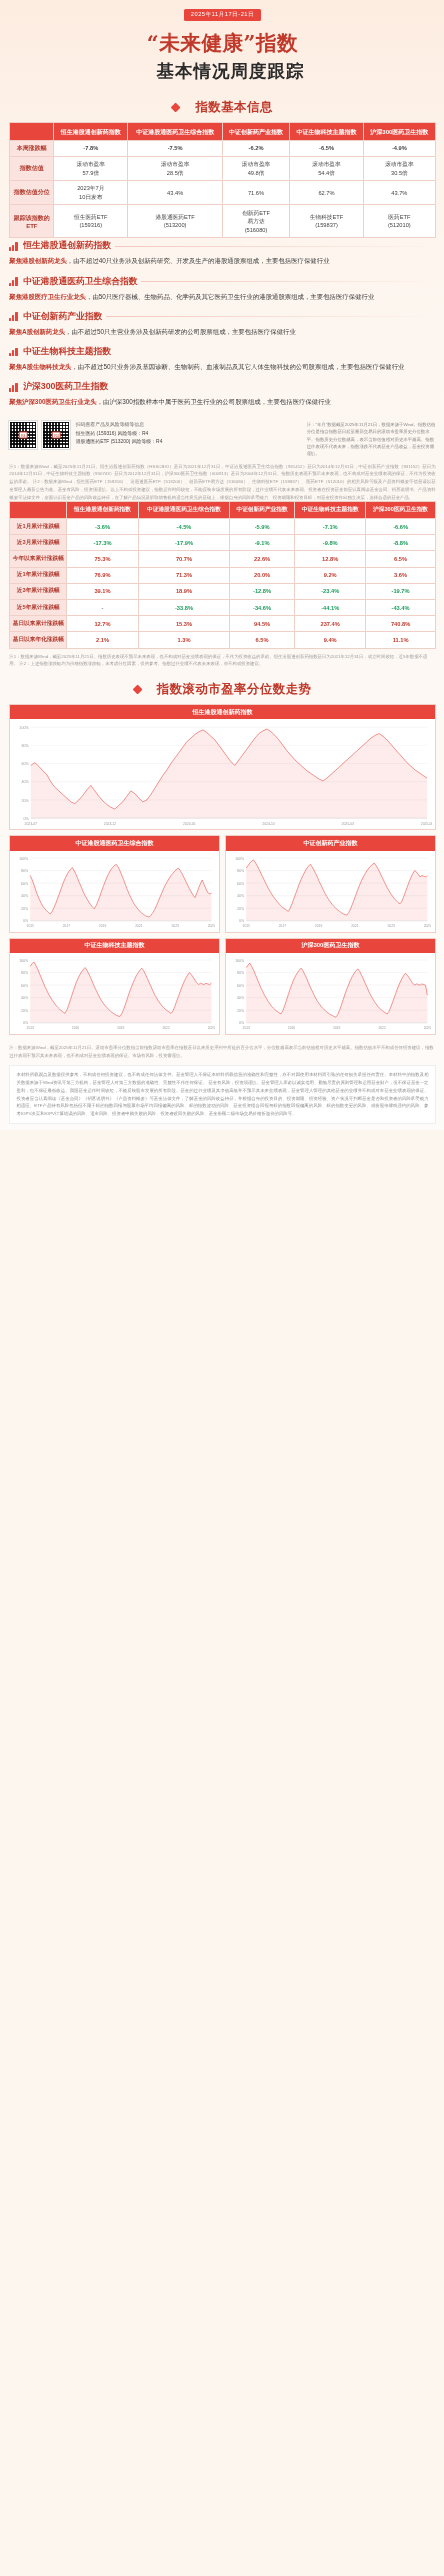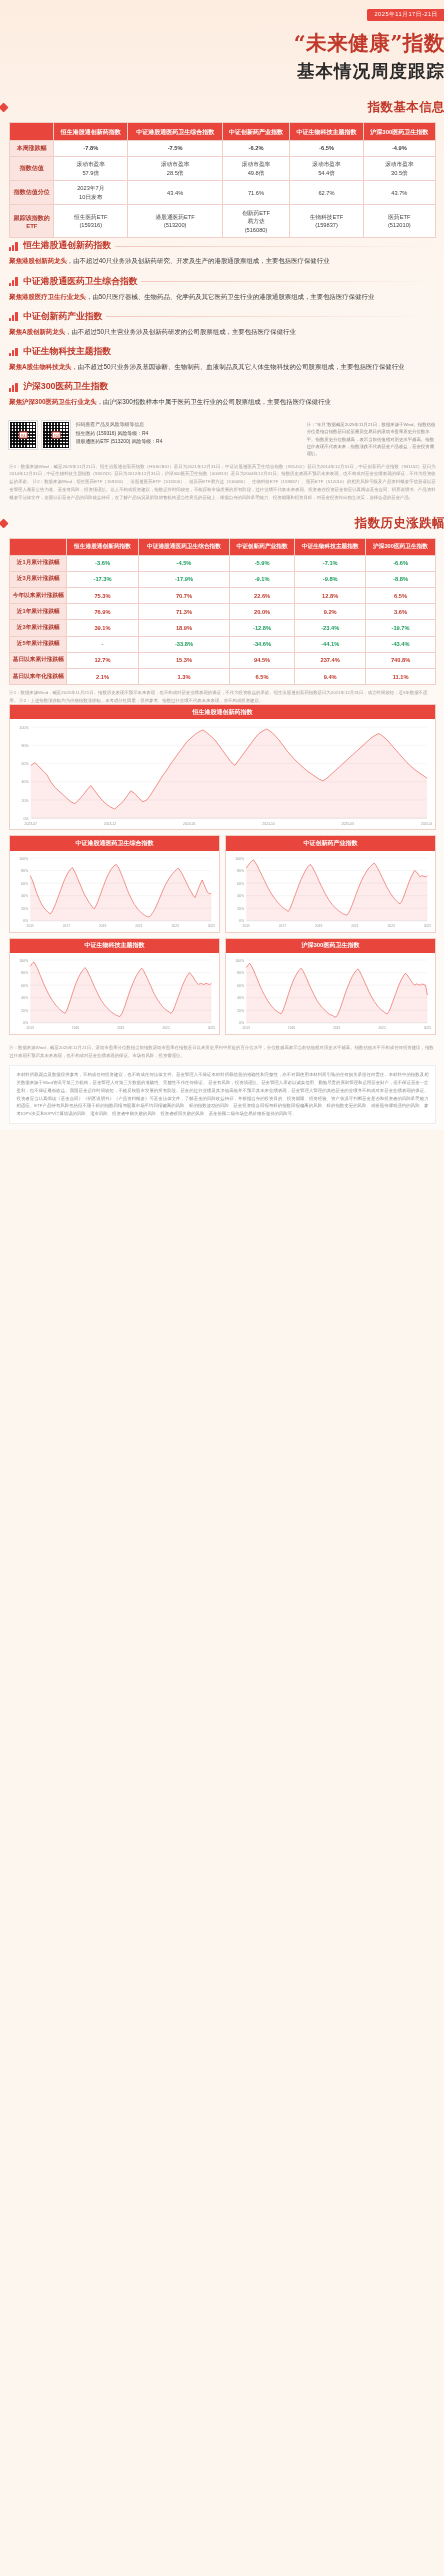--- a/index.html
+++ b/index.html
@@ -6,37 +6,37 @@
   html, body { margin:0; padding:0; }
   body {
     width: 445px;
     background: #fdf6ef;
     font-family: "Liberation Sans", "DejaVu Sans", sans-serif;
     color: #333;
   }
   .page { width: 445px; position: relative; background: linear-gradient(#fdece0 0px, #fdf4ec 165px, #fdf7f2 464px, #fdfaf7 1030px, #ffffff 1546px); padding-bottom: 5.2px;}
 
   
-  .hdr { padding: 9.3px 0 3.1px; text-align: right; position: relative; }
+  .hdr { padding: 9.3px 0 3.1px; text-align: center; position: relative; }
   .date-pill {
     display:inline-block; background:#e8453c; color:#fff; font-size:5.7px;
     padding:2.1px 7.2px; border-radius:1.5px; letter-spacing:0.5px;
   }
   .hdr h1 {
     margin: 7.2px 0 1px; font-size: 20.6px; font-weight: bold; color:#c0392b;
     font-family:"DejaVu Serif","Liberation Serif",serif; letter-spacing:0.5px;
   }
   .hdr h2 {
     margin: 2.1px 0 0; font-size: 17.5px; font-weight: bold; color:#2b2b2b;
     font-family:"DejaVu Serif","Liberation Serif",serif; letter-spacing:1px;padding-left:16px;
   }
 
   
   .sec-title {
-    display:flex; align-items:center; gap:16px; margin: 13.4px 0 6.2px 0; justify-content:space-between;
+    display:flex; align-items:center; gap:16px; margin: 13.4px 0 6.2px 0; justify-content:center;
   }
   .sec-title .dia { width:7.2px; height:7.2px; background:#e8453c; transform:rotate(45deg); border-radius:1px;}
   .sec-title span.t { font-size:12.4px; font-weight:bold; color:#c0392b; letter-spacing:0.5px;}
 
   
   .tbl-wrap { padding: 0 9.3px; }
   table.grid { width:100%; border-collapse:collapse; background:#fff; }
   table.grid th, table.grid td {
     border:0.5px solid #f0cfc6; text-align:center; font-size:5.7px; padding:3.1px 1.5px; color:#444;
   }
@@ -238,24 +238,20 @@
       <div>扫码查看产品及风险等级等信息</div>
       <div class="strong">恒生医药 (159316) 风险等级：R4</div>
       <div class="strong">港股通医药ETF (513200) 风险等级：R4</div>
     </div>
     <div class="qr-side">注：“年月”数据截至2025年11月21日，数据来源于Wind。指数估值分位是指自指数基日起至最新交易日的滚动市盈率历史分位数水平。指数历史分位数越高，表示当前估值相对历史水平越高。指数过往表现不代表未来，指数涨跌不代表基金产品收益，基金投资需谨慎。</div>
   </div>
 
   <div class="fineprint">注1：数据来源Wind，截至2025年11月21日。恒生港股通创新药指数（HSSCBIO）基日为2021年12月31日，中证港股通医药卫生综合指数（931412）基日为2014年12月31日，中证创新药产业指数（931152）基日为2014年12月31日，中证生物科技主题指数（930743）基日为2012年12月31日，沪深300医药卫生指数（000913）基日为2004年12月31日。指数历史表现不预示未来表现，也不构成对基金业绩表现的保证，不作为投资收益的承诺。
 注2：数据来源Wind，恒生医药ETF（159316）、港股通医药ETF（513200）、创新药ETF易方达（516080）、生物科技ETF（159837）、医药ETF（512010）的相关风险等级及产品资料概要等信息请以基金管理人最新公告为准。基金有风险，投资须谨慎。以上不构成投资建议，指数运作时间较短，不能反映市场发展的所有阶段，过往业绩不代表未来表现。投资者在投资基金前应认真阅读基金合同、招募说明书、产品资料概要等法律文件，全面认识基金产品的风险收益特征，在了解产品情况及听取销售机构适当性意见的基础上，根据自身的风险承受能力、投资期限和投资目标，对基金投资作出独立决策，选择合适的基金产品。</div>
 
-  <div class="sec-title">
-    <span class="dia"></span>
-    <span class="t">指数历史涨跌幅</span>
-  </div>
 
   <div class="tbl-wrap">
     <table class="hist">
       <thead>
         <tr>
           <th class="corner"></th>
           <th>恒生港股通创新药指数</th>
           <th>中证港股通医药卫生综合指数</th>
           <th>中证创新药产业指数</th>
           <th>中证生物科技主题指数</th>
@@ -327,20 +323,24 @@
             <td class="red">9.4%</td>
             <td class="red">11.1%</td>
           </tr>
         </tbody>
     </table>
   </div>
 
   <div class="note">注1：数据来源Wind，截至2025年11月21日。指数历史表现不预示未来表现，也不构成对基金业绩表现的保证，不作为投资收益的承诺。恒生港股通创新药指数基日为2021年12月31日，成立时间较短，近5年数据不适用。
 注2：上述指数涨跌幅均为价格指数涨跌幅，未考虑分红因素，仅供参考。指数过往业绩不代表未来表现，亦不构成投资建议。</div>
 
+  <div class="sec-title">
+    <span class="dia"></span>
+    <span class="t">指数滚动市盈率分位数走势</span>
+  </div>
 
   <div class="charts" id="charts-area">
       <div class="chart-card">
         <div class="cap">恒生港股通创新药指数</div>
         <div class="body">
           <svg class="plot" viewBox="0 0 800 200" preserveAspectRatio="none">
             <line x1="34" y1="8" x2="792" y2="8" stroke="#eee" stroke-width="1"></line>
             <text x="30" y="11" font-size="7" fill="#999" text-anchor="end" font-family="Liberation Sans, sans-serif">100%</text>
             <line x1="34" y1="42.8" x2="792" y2="42.8" stroke="#eee" stroke-width="1"></line>
             <text x="30" y="45.8" font-size="7" fill="#999" text-anchor="end" font-family="Liberation Sans, sans-serif">80%</text>

